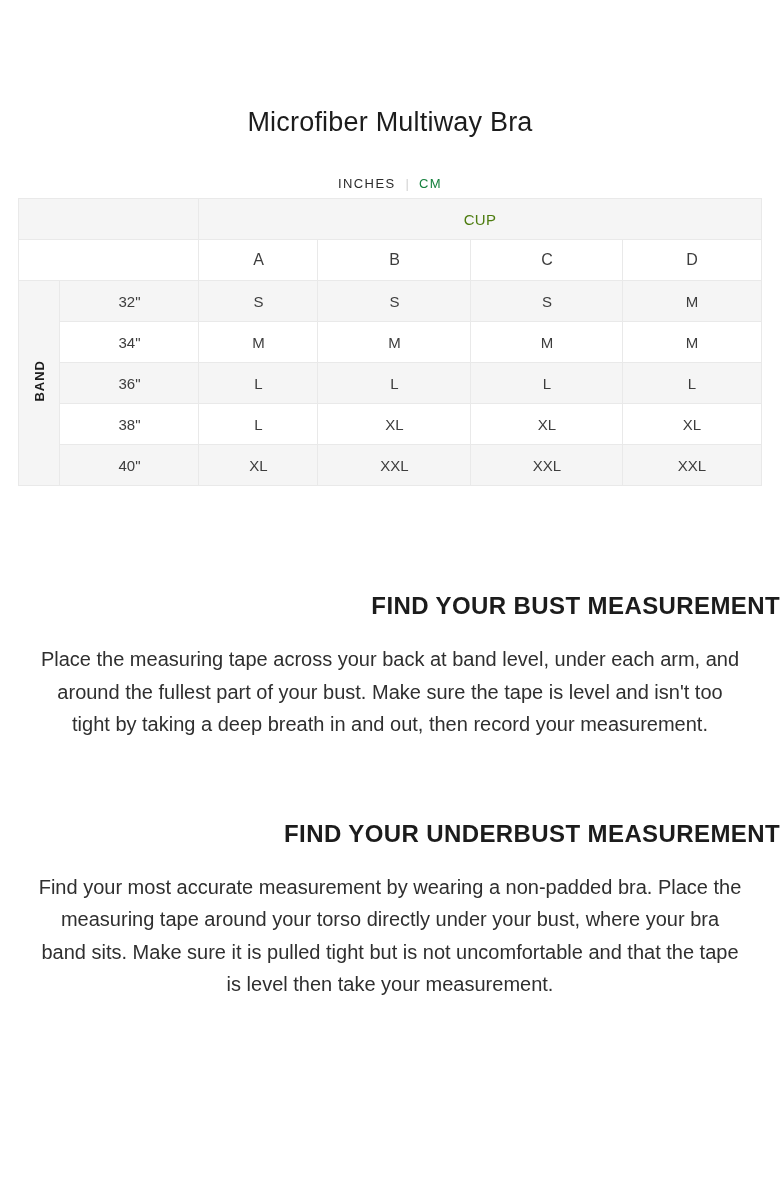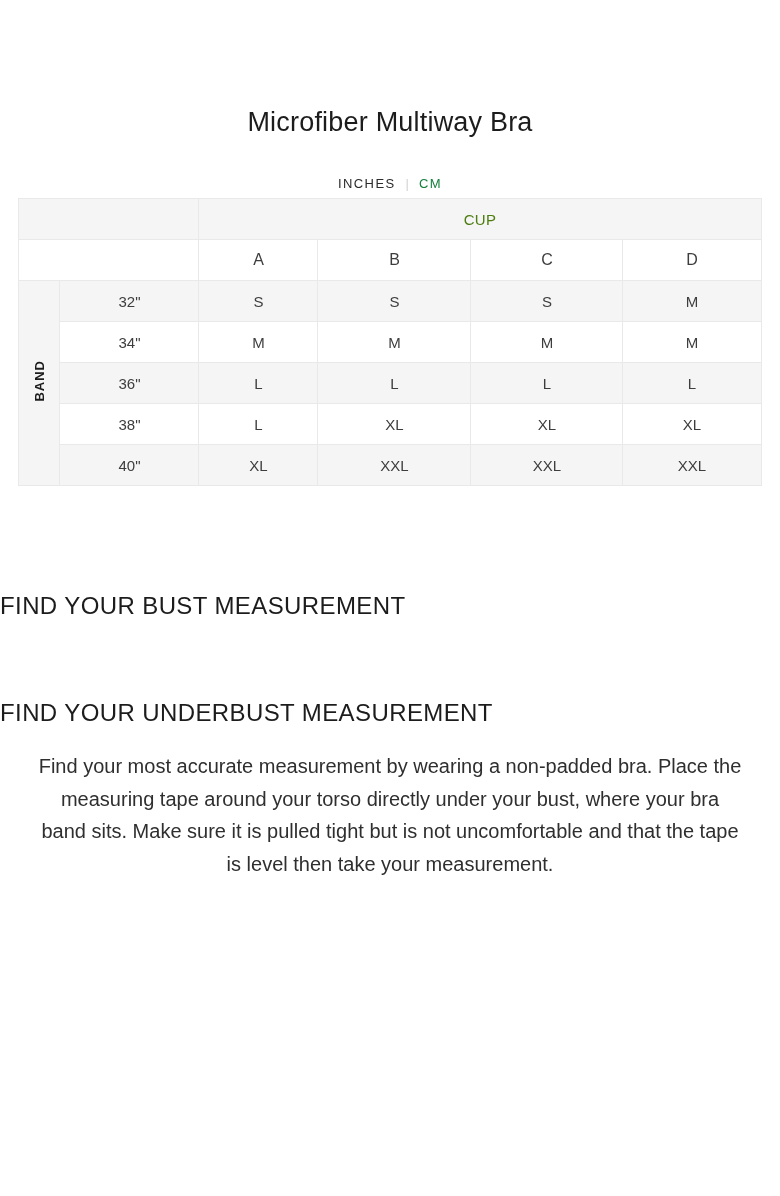--- a/index.html
+++ b/index.html
@@ -66,24 +66,24 @@
     font-size: 13px;
     letter-spacing: 1px;
     color: #1c1c1c;
   }
   .band-size, .size-cell { font-size: 15px; color: #3d3d3d; }
 
   .section-1 { margin-top: 106px; }
   .section-2 { margin-top: 79px; }
   .section-heading {
     margin: 0;
-    text-align: left;
+    text-align: right;
     font-size: 24px;
     line-height: 28px;
-    font-weight: 400;
+    font-weight: 700;
     letter-spacing: 0.4px;
     color: #1c1c1c;
   }
   .section-body {
     width: 708px;
     margin: 23px auto 0 auto;
     text-align: center;
     font-size: 20px;
     font-weight: 300;
     line-height: 32.5px;
@@ -156,18 +156,19 @@
       <td class="size-cell">XL</td>
       <td class="size-cell">XXL</td>
       <td class="size-cell">XXL</td>
       <td class="size-cell">XXL</td>
     </tr>
   </tbody>
 </table>
 
 <div class="section-1">
   <h2 class="section-heading">FIND YOUR BUST MEASUREMENT</h2>
+  <p class="section-body">Place the measuring tape across your back at band level, under each arm, and around the fullest part of your bust. Make sure the tape is level and isn't too tight by taking a deep breath in and out, then record your measurement.</p>
 </div>
 
 <div class="section-2">
   <h2 class="section-heading">FIND YOUR UNDERBUST MEASUREMENT</h2>
   <p class="section-body">Find your most accurate measurement by wearing a non-padded bra. Place the measuring tape around your torso directly under your bust, where your bra band sits. Make sure it is pulled tight but is not uncomfortable and that the tape is level then take your measurement.</p>
 </div>
 
 </body></html>

